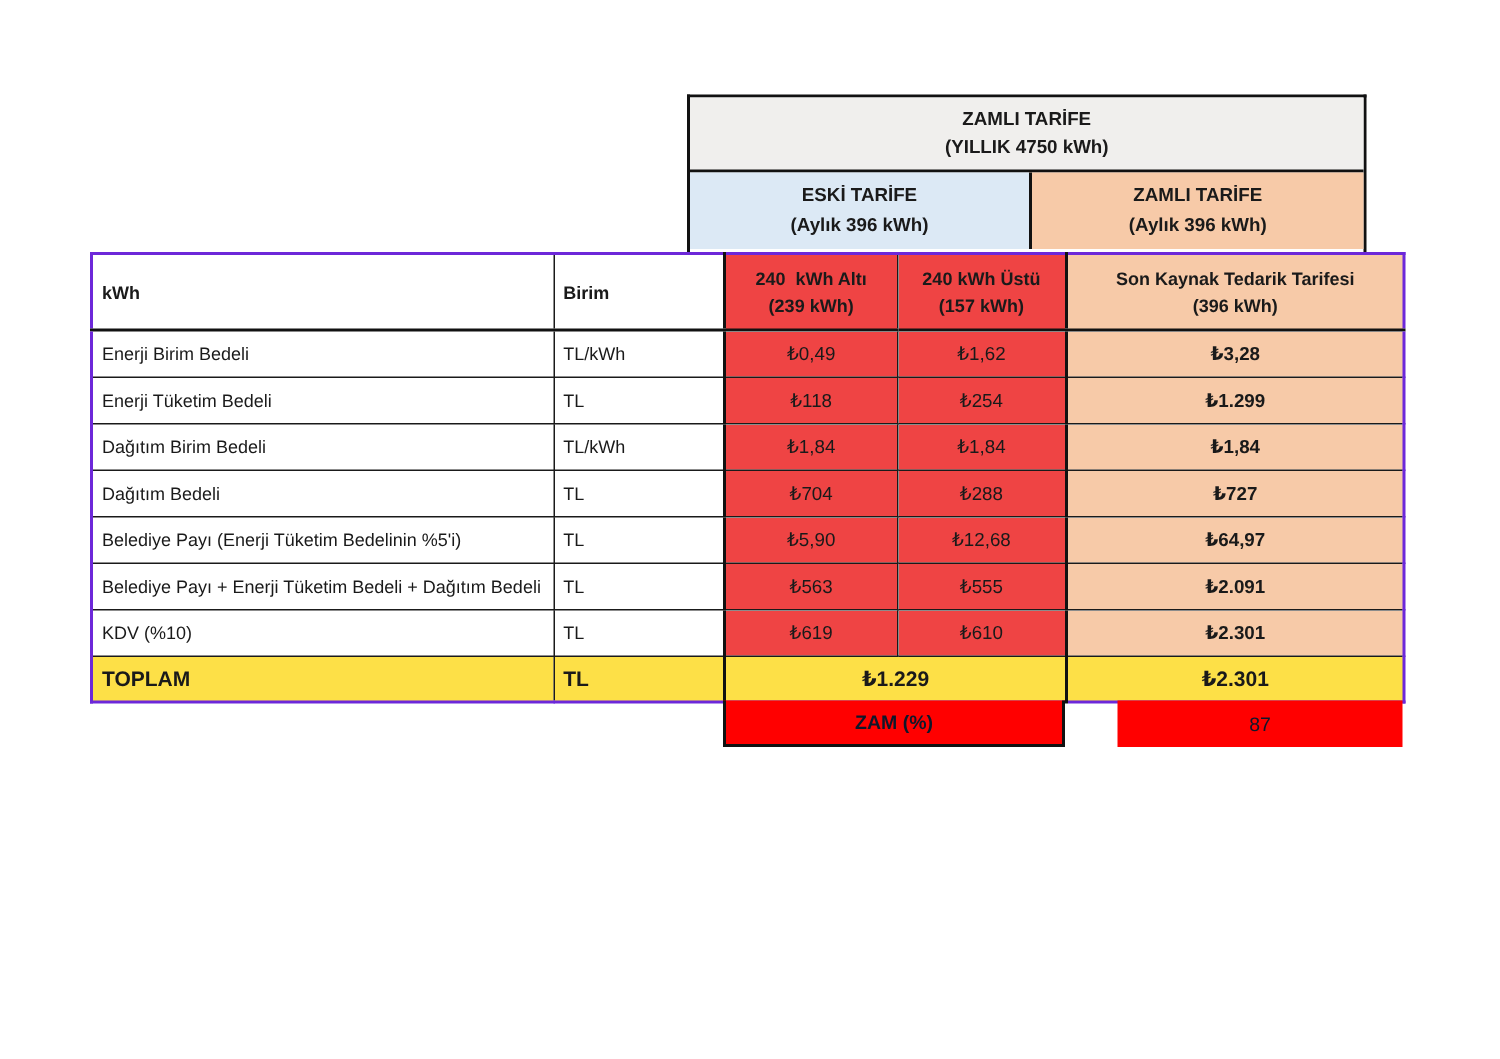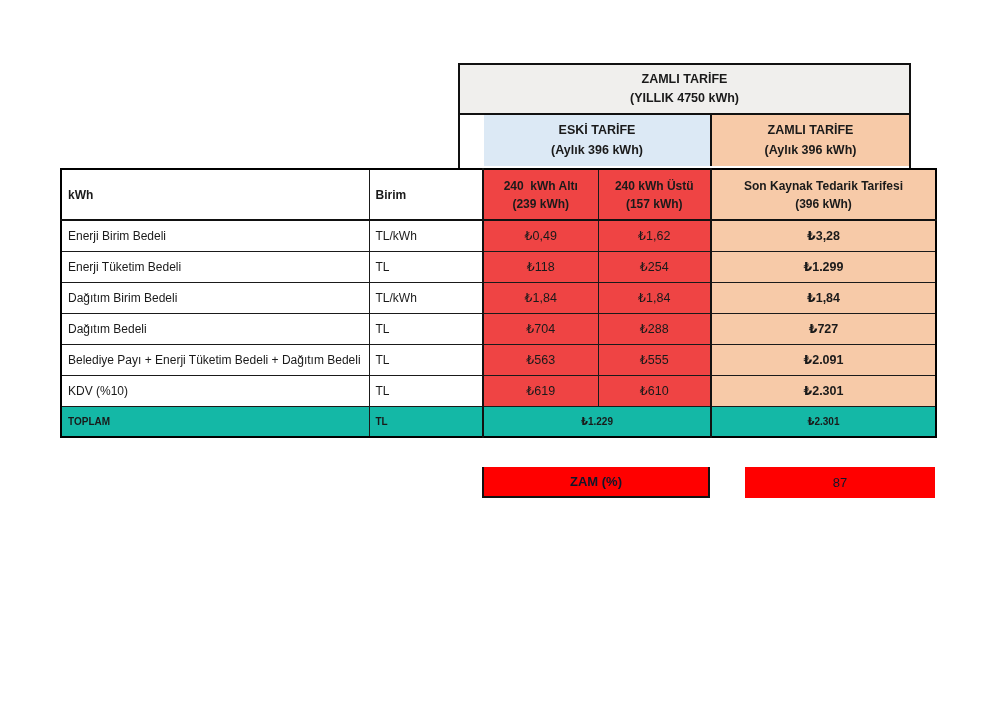--- a/index.html
+++ b/index.html
@@ -15,53 +15,53 @@
   .top-headers {
     position: absolute; left: 398px; top: 0; width: 453px; height: 105px;
     border: 2px solid #111; border-bottom: none;
   }
   .title-row {
     height: 50px; background: #F0EFED; border-bottom: 2px solid #111;
     display: flex; align-items: center; justify-content: center;
     font-weight: bold; font-size: 12.5px; text-align: center;
     white-space: pre-wrap; line-height: 1.55;
   }
-  .group-row { display: flex; height: 51px; padding-left: 24px; }
+  .group-row { display: flex; height: 51px; }
   .group-cell {
     display: flex; align-items: center; justify-content: center;
     font-weight: bold; font-size: 12.5px; text-align: center;
     white-space: pre-wrap; line-height: 1.55;
   }
   .group-old { width: 226px; background: #DCE9F5; }
   .group-new { flex: 1; background: #F7CAA8; border-left: 2px solid #111; }
 
   
   table.main {
     position: absolute; left: 0; top: 105px; width: 875px;
     border-collapse: collapse; table-layout: fixed;
-    border: 2px solid #000000;
+    border: 2px solid #6d28d9;
     font-size: 12px;
   }
   .main th, .main td {
     border: 1px solid #1a1a1a; vertical-align: middle;
     overflow: hidden; white-space: pre-wrap;
   }
   .main thead tr { height: 51px; }
   .main tbody tr { height: 31px; }
   .main thead th { border-bottom: 2px solid #111; font-size: 12px; line-height: 1.5; }
   .c-label, .c-unit { text-align: left; padding-left: 6px; background: #ffffff; }
   th.c-label, th.c-unit { font-weight: bold; }
   .c-low, .c-high, .c-son { text-align: center; }
   td.c-low, td.c-high { background: #ef4444; font-size: 12.5px; }
   th.c-low, th.c-high { background: #ef4444; }
   .c-son { background: #F7CAA8; }
   td.c-son { font-weight: bold; font-size: 12.5px; }
   .main th.c-low, .main td.c-low { border-left: 2px solid #111; }
   .main th.c-son, .main td.c-son { border-left: 2px solid #111; }
-  tr.total-row td { background: #14b8a6; font-weight: bold; font-size: 10px; }
+  tr.total-row td { background: #fde047; font-weight: bold; font-size: 14px; }
 
   
   .zam-row { position: absolute; left: 422px; top: 404px; width: 453px; height: 31px; display: flex; }
   .zam-cell {
     background: #FF0000; color: #0f172a; display: flex;
     align-items: center; justify-content: center; font-size: 13px;
   }
   .zam-label { width: 228px; border: 2px solid #111; border-top: none; font-weight: bold; }
   .zam-value { flex: 1; margin-left: 35px; }
 </style>
@@ -124,20 +124,27 @@
         <td class="c-son">₺1,84</td>
       </tr>
       <tr>
         <td class="c-label">Dağıtım Bedeli</td>
         <td class="c-unit">TL</td>
         <td class="c-low">₺704</td>
         <td class="c-high">₺288</td>
         <td class="c-son">₺727</td>
       </tr>
       <tr>
+        <td class="c-label">Belediye Payı (Enerji Tüketim Bedelinin %5'i)</td>
+        <td class="c-unit">TL</td>
+        <td class="c-low">₺5,90</td>
+        <td class="c-high">₺12,68</td>
+        <td class="c-son">₺64,97</td>
+      </tr>
+      <tr>
         <td class="c-label">Belediye Payı + Enerji Tüketim Bedeli + Dağıtım Bedeli</td>
         <td class="c-unit">TL</td>
         <td class="c-low">₺563</td>
         <td class="c-high">₺555</td>
         <td class="c-son">₺2.091</td>
       </tr>
       <tr>
         <td class="c-label">KDV (%10)</td>
         <td class="c-unit">TL</td>
         <td class="c-low">₺619</td>

